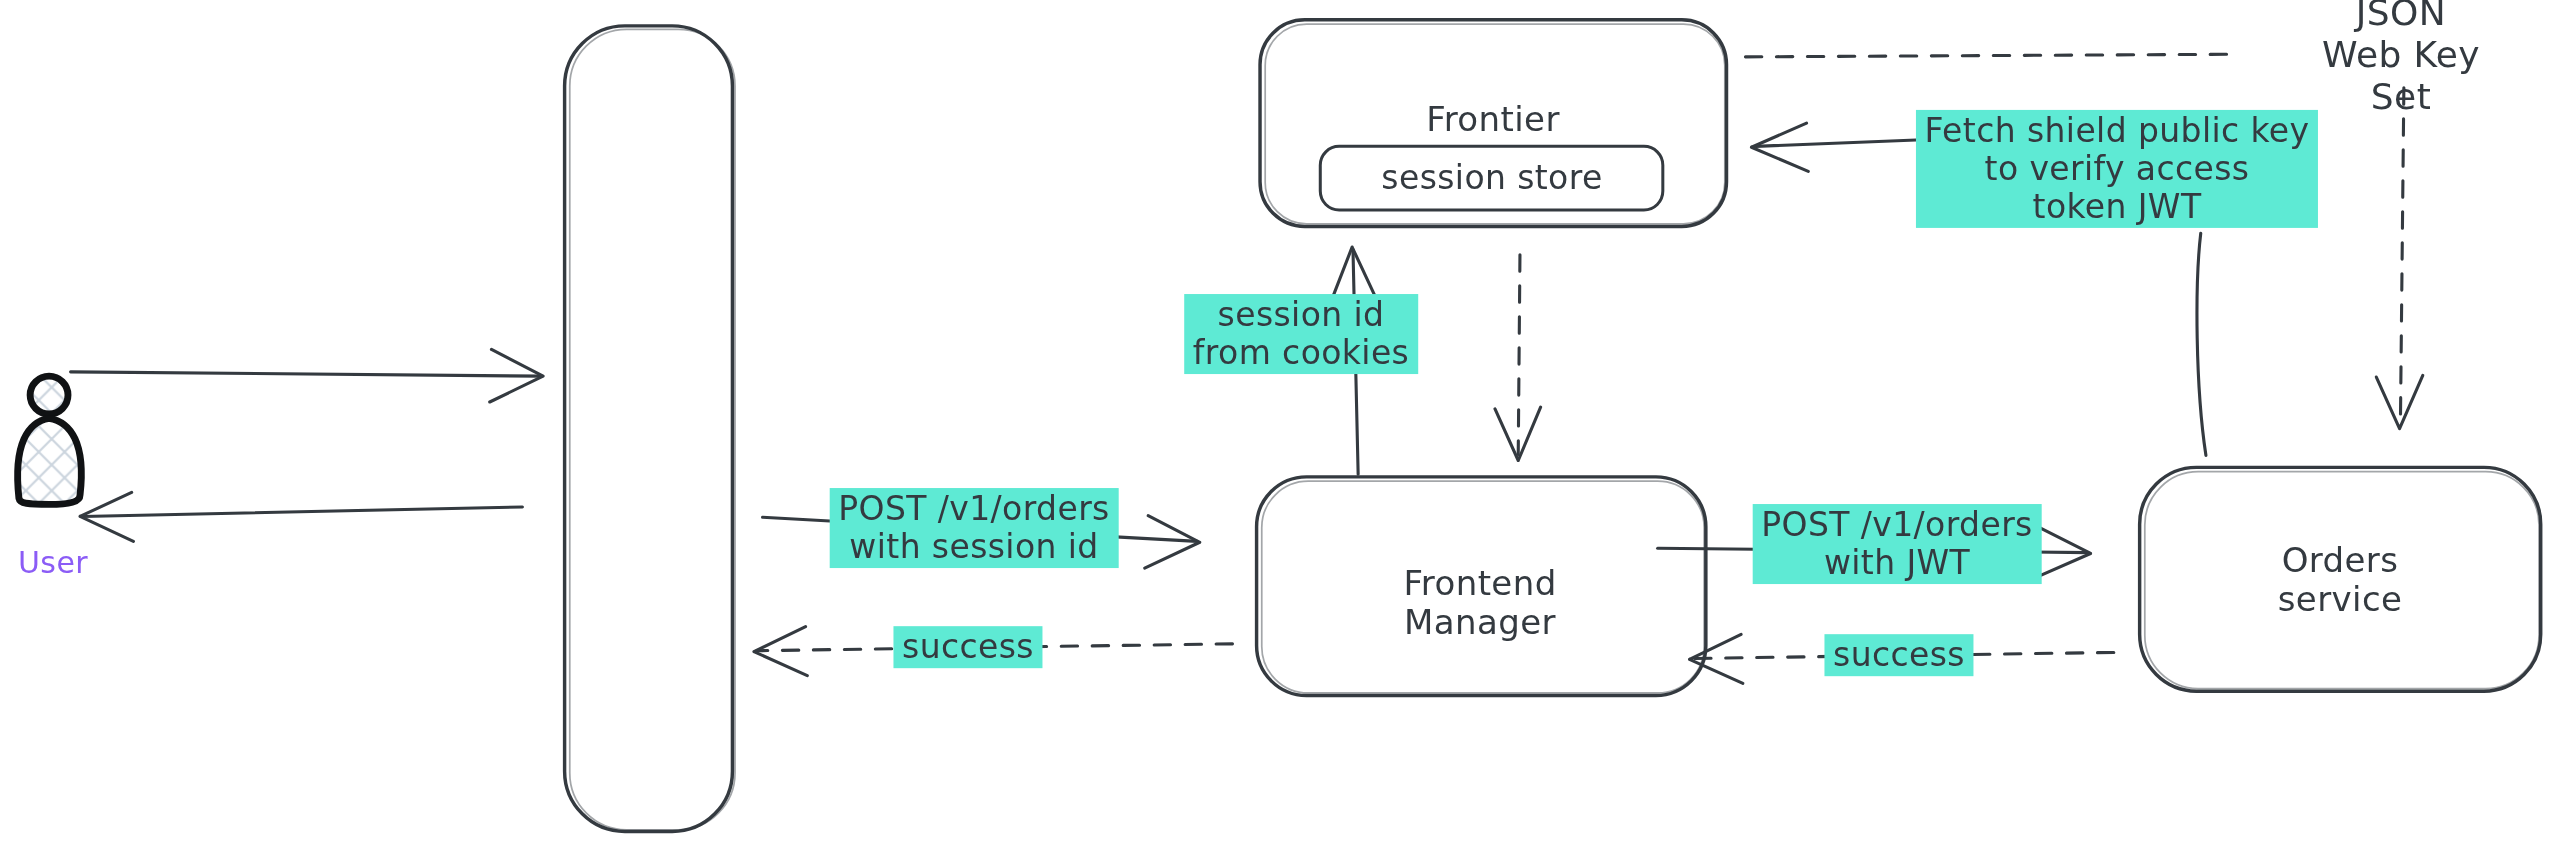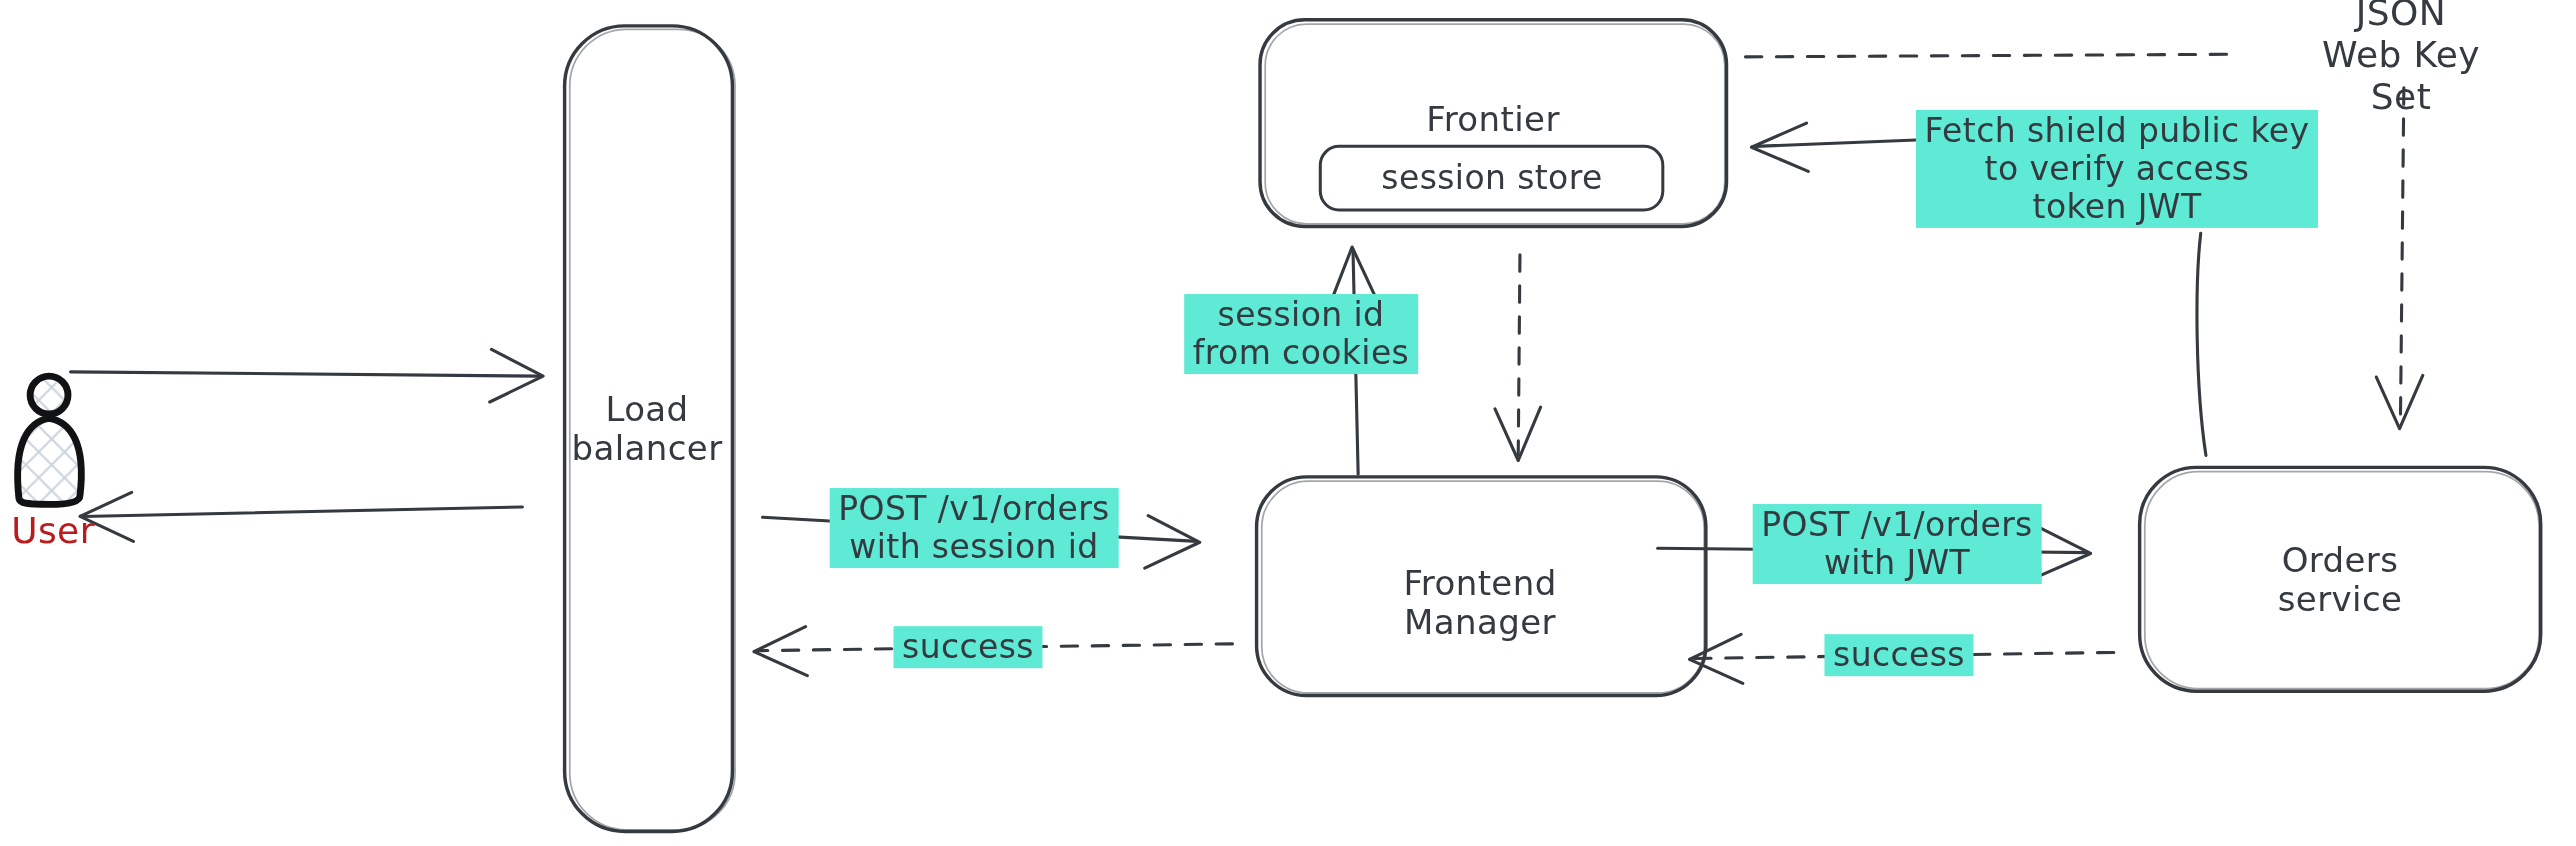--- a/index.html
+++ b/index.html
@@ -18,21 +18,21 @@
     color:#343a40;
     text-align:center;
     white-space:pre-line;
     line-height:1.16;
     font-size:33px;
     letter-spacing:0.4px;
   }
   .lbl.onload{background:#5eead4;padding:1.7px 8.6px;}
   .node-lbl{font-size:34px;text-align:center;}
   .big{font-size:36px;}
-  .userlbl{color:#b91c1c;font-size:36px;}
+  .userlbl{color:#8b5cf6;font-size:30px;margin-top:32px;}
 </style>
 </head>
 <body>
 
 <div class="canvas">
 
   <svg width="2576" height="847" viewBox="0 0 2993 984">
     <defs>
       <pattern id="xhatch" patternUnits="userSpaceOnUse" width="30" height="30">
         <path d="M0,30 L30,0 M-7,7 L7,-7 M23,37 L37,23" stroke="#ccd5de" stroke-width="2.6" fill="none"></path>
@@ -117,22 +117,20 @@
 
       <g>
         <path d="M 2793,102 L 2789,492" stroke-dasharray="19 17"></path>
         <path d="M 2761,438 L 2788,498 M 2815,436 L 2788,498"></path>
       </g>
     </g>
   </svg>
 
   <div class="lbl userlbl" style="left:53px;top:531px;">User</div>
 
-  <div class="lbl node-lbl" style="left:647px;top:429px;">Load
-balancer</div>
 
   <div class="lbl node-lbl" style="left:1493px;top:120px;">Frontier</div>
 
   <div class="lbl" style="left:1492px;top:178px;">session store</div>
 
   <div class="lbl node-lbl" style="left:2340px;top:580px;">Orders service</div>
 
   <div class="lbl node-lbl" style="left:1480px;top:603px;">Frontend
 Manager</div>
 

